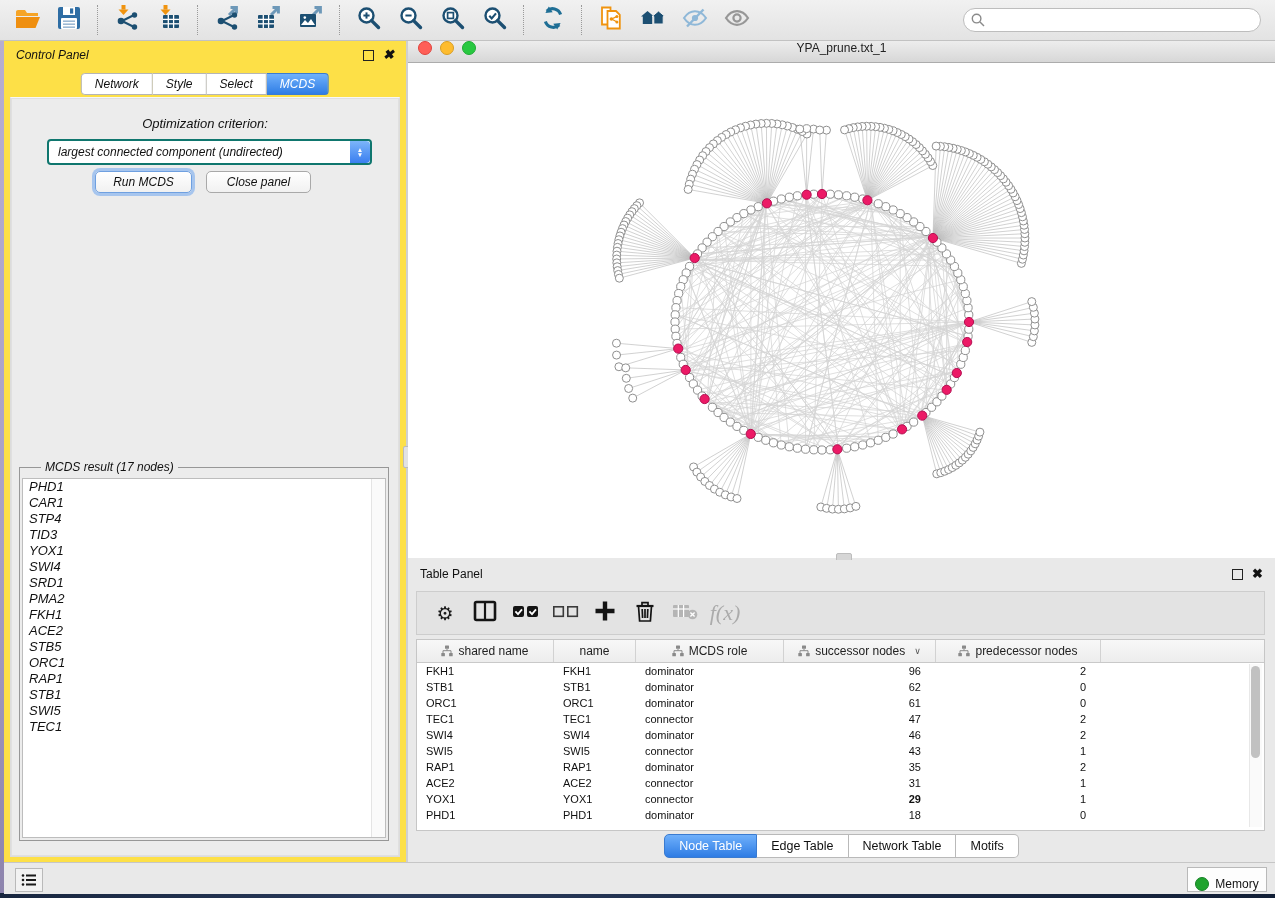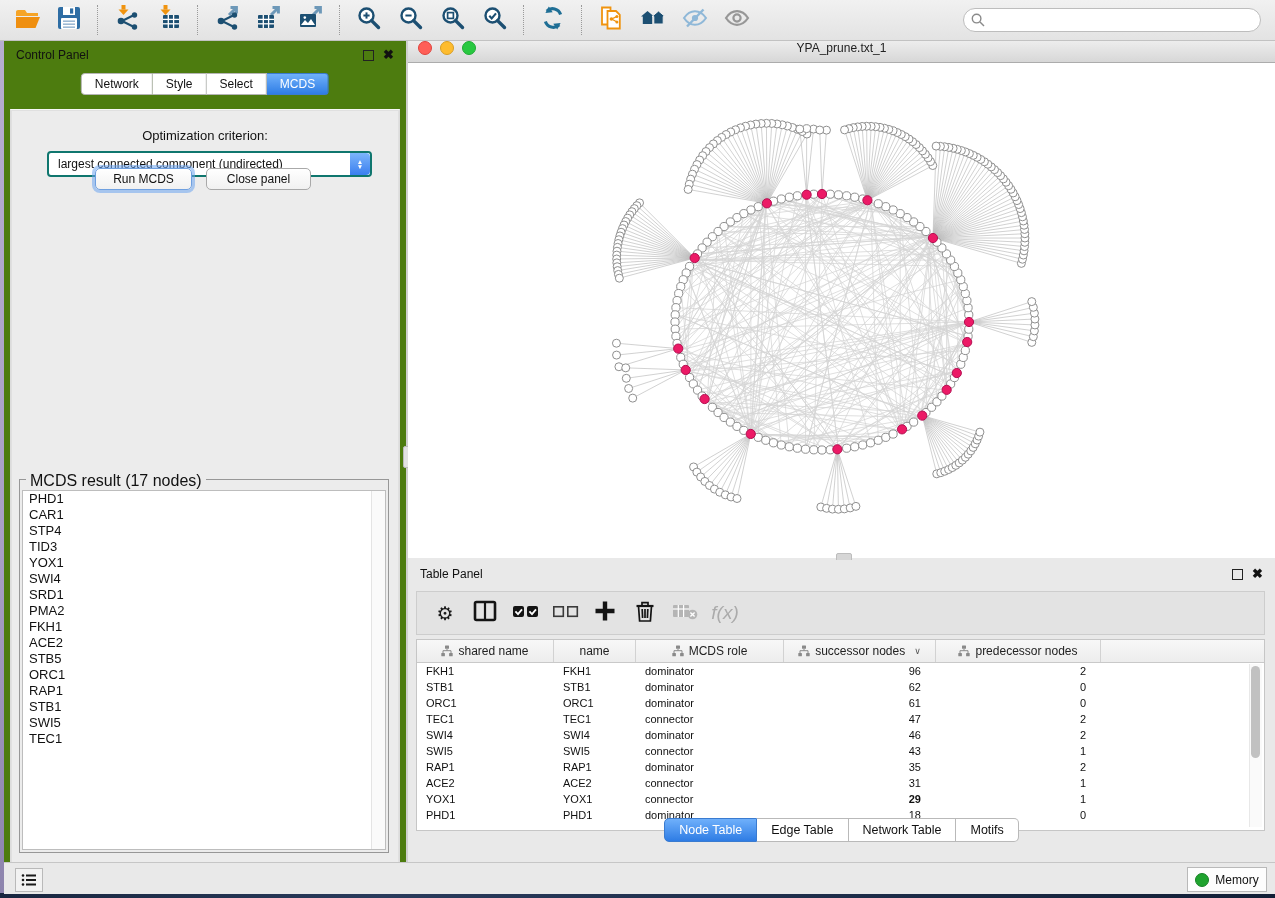--- a/index.html
+++ b/index.html
@@ -17,47 +17,47 @@
   input.search{width:260px;height:24px;border:1px solid #bdbdbd;border-radius:13px;
     padding:0 8px 0 28px;font-size:12px;background:#fff;outline:none;box-sizing:content-box;height:22px;}
 
   
   .left-strip{position:absolute;left:0;top:41px;width:4px;height:852px;
     background:linear-gradient(180deg,#b7aed1,#a89fc5 60%,#8d84ad);}
   .bottom-strip{position:absolute;left:0;top:893px;width:1275px;height:5px;
     background:linear-gradient(90deg,#18263f,#2a3b5c 30%,#1c2b47 70%,#121f36);}
 
   
-  .control-panel{position:absolute;left:4px;top:41px;width:402px;height:821px;background:#4d7c0f;}
+  .control-panel{position:absolute;left:4px;top:41px;width:402px;height:821px;background:#fde047;font-style:italic;}
   .panel-header{height:28px;display:flex;align-items:center;padding:0 12px;font-size:12px;color:#111;}
   .win-btns{margin-left:auto;display:flex;gap:9px;align-items:center;}
   .float-btn{width:9px;height:9px;border:1.5px solid #222;background:transparent;}
   .close-btn{font-size:13px;font-weight:bold;color:#111;line-height:10px;}
   .cp-tabs{position:absolute;left:50%;transform:translateX(-50%);top:32px;display:flex;}
   .cp-tab{padding:3px 13px;font-size:12px;background:#fff;border:1px solid #b5b5b5;border-left:none;color:#111;}
   .cp-tab:first-child{border-left:1px solid #b5b5b5;border-radius:4px 0 0 4px;}
   .cp-tab:last-child{border-radius:0 4px 4px 0;}
   .cp-tab.sel{background:linear-gradient(#70b1fb,#2f7de5);border-color:#3a7bd0;color:#fff;}
   .cp-inner{position:absolute;left:6px;top:56px;width:388px;height:758px;background:#ececec;
-    border:1px solid #dcdcdc;border-top:1px solid #f7f7f7;box-shadow:0 0 0 1px #e0e0e0 inset;margin-top:12px;}
+    border:1px solid #dcdcdc;border-top:1px solid #f7f7f7;box-shadow:0 0 0 1px #e0e0e0 inset;}
   .opt-label{position:absolute;top:18px;width:100%;text-align:center;font-size:13px;color:#111;}
   .dropdown{position:absolute;left:36px;top:41px;width:312px;height:22px;background:#fff;
     border:2px solid #0f766e;border-radius:4px;font-size:12px;line-height:22px;color:#111;
     padding-left:9px;box-sizing:content-box;}
   .dd-stepper{position:absolute;right:0px;top:0px;width:20px;height:22px;border-radius:0 4px 4px 0;
     background:linear-gradient(#7cb5fa,#3a7ef0);display:flex;flex-direction:column;
     align-items:center;justify-content:center;}
   .dd-stepper span{color:#fff;font-size:6.5px;line-height:5.5px;}
-  .btn-row{position:absolute;top:58px;left:0;width:100%;height:24px;}
+  .btn-row{position:absolute;top:73px;left:0;width:100%;height:24px;}
   .mac-btn{position:absolute;height:22px;background:linear-gradient(#ffffff,#f1f1f1);
     border:1px solid #a9a9a9;border-radius:5px;font-size:12px;color:#111;
     display:flex;align-items:center;justify-content:center;box-sizing:border-box;}
   .mac-btn.focus{box-shadow:0 0 0 3px rgba(110,165,240,.55);border-color:#6fa0e0;}
   .groupbox{position:absolute;left:8px;top:369px;width:368px;height:372px;border:1px solid #979797;}
-  .group-legend{position:absolute;top:-8px;left:6px;background:#ececec;padding:0 4px;font-size:16px;color:#111;text-align:right;}
+  .group-legend{position:absolute;top:-8px;left:21px;background:#ececec;padding:0 4px;font-size:12px;color:#111;text-align:right;}
   .mcds-list{position:absolute;left:2px;right:2px;top:10px;bottom:2px;background:#fff;
     border:1px solid #bdbdbd;overflow:hidden;}
   .mcds-item{font-size:13px;line-height:16px;padding-left:6px;color:#111;}
   .list-scroll{position:absolute;right:0;top:0;bottom:0;width:13px;background:#fafafa;border-left:1px solid #e4e4e4;}
 
   
   .vsplit{position:absolute;left:406px;top:41px;width:2px;height:821px;background:#cfcfcf;}
   .vgrip{position:absolute;left:403px;top:446px;width:8px;height:20px;background:#e2e2e2;
     border:1px solid #bbb;border-radius:2px;}
   .hgrip{position:absolute;left:836px;top:553px;width:14px;height:7px;background:#d6d6d6;
@@ -73,45 +73,45 @@
   .light.yellow{background:#febc2e;border:0.5px solid #d89e24;}
   .light.green{background:#28c840;border:0.5px solid #1eaa34;}
   .net-title{position:absolute;left:0;right:0;text-align:center;font-size:12px;color:#222;}
   .net-canvas{position:relative;width:867px;height:494px;background:#fff;overflow:hidden;}
 
   
   .table-panel{position:absolute;left:408px;top:560px;width:867px;height:302px;background:#e9e9e9;}
   .tp-toolbar{position:absolute;left:8px;top:31px;width:849px;height:44px;background:#e3e3e3;
     border:1px solid #cdcdcd;display:flex;align-items:center;gap:4px;padding-left:10px;box-sizing:border-box;}
   .tp-tool{width:36px;height:36px;display:flex;align-items:center;justify-content:center;}
-  .fx{font-family:Liberation Sans, sans-serif;font-style:italic;font-size:19px;color:#ababab;}
+  .fx{font-family:Liberation Serif, serif;font-style:italic;font-size:22px;color:#ababab;}
   .dtable{position:absolute;left:8px;top:79px;width:849px;height:192px;background:#fff;
     border:1px solid #c6c6c6;box-sizing:border-box;overflow:hidden;}
   .thead{display:flex;height:22px;background:linear-gradient(#f8f8f8,#ededed);border-bottom:1px solid #c9c9c9;}
   .th{display:flex;align-items:center;justify-content:center;gap:5px;font-size:12px;color:#222;
     border-right:1px solid #d2d2d2;box-sizing:border-box;position:relative;}
   .th .sortv{font-size:9px;color:#555;margin-left:4px;}
   .trow{display:flex;height:16px;}
   .td{font-size:11px;color:#111;line-height:16px;box-sizing:border-box;white-space:nowrap;overflow:hidden;}
   .td.l{padding-left:9px;text-align:left;}
   .td.r{padding-right:15px;text-align:right;}
   .tscroll{position:absolute;right:2px;top:24px;bottom:3px;width:12px;background:#fafafa;border-left:1px solid #e8e8e8;}
   .tthumb{position:absolute;left:1px;top:2px;width:9px;height:92px;background:#c1c1c1;border-radius:5px;}
-  .tp-tabs{position:absolute;left:0;right:0;top:258px;display:flex;justify-content:center;}
+  .tp-tabs{position:absolute;left:0;right:0;top:274px;display:flex;justify-content:center;}
   .tp-tab{padding:4px 14px;font-size:12.5px;background:#fff;border:1px solid #b9b9b9;border-left:none;color:#111;}
   .tp-tab:first-child{border-left:1px solid #b9b9b9;border-radius:5px 0 0 5px;}
   .tp-tab:last-child{border-radius:0 5px 5px 0;}
   .tp-tab.sel{background:linear-gradient(#6fb0fb,#2e7ce4);border-color:#3a7bd0;color:#fff;}
 
   
   .statusbar{position:absolute;left:4px;top:862px;width:1271px;height:31px;background:#e9e9e9;border-top:1px solid #c6c6c6;}
   .list-btn{position:absolute;left:11px;top:5px;width:26px;height:22px;background:#f2f2f2;
     border:1px solid #b9b9b9;display:flex;align-items:center;justify-content:center;}
   .mem-btn{position:absolute;right:8px;top:4px;width:78px;height:23px;background:#fdfdfd;
-    border:1px solid #b9b9b9;display:flex;align-items:center;justify-content:center;gap:6px;font-size:12px;color:#111;}
+    border:1px solid #b9b9b9;display:flex;align-items:flex-end;justify-content:center;gap:6px;font-size:12px;color:#111;}
   .mem-dot{width:12px;height:12px;border-radius:50%;background:#1fa32e;border:1px solid #178226;}
 </style>
 </head>
 <body>
 
 <div class="screen">
 
   <div class="toolbar">
     <div id="toolbar-icons" style="display:flex;align-items:center;">
         <div class="tbtn">

